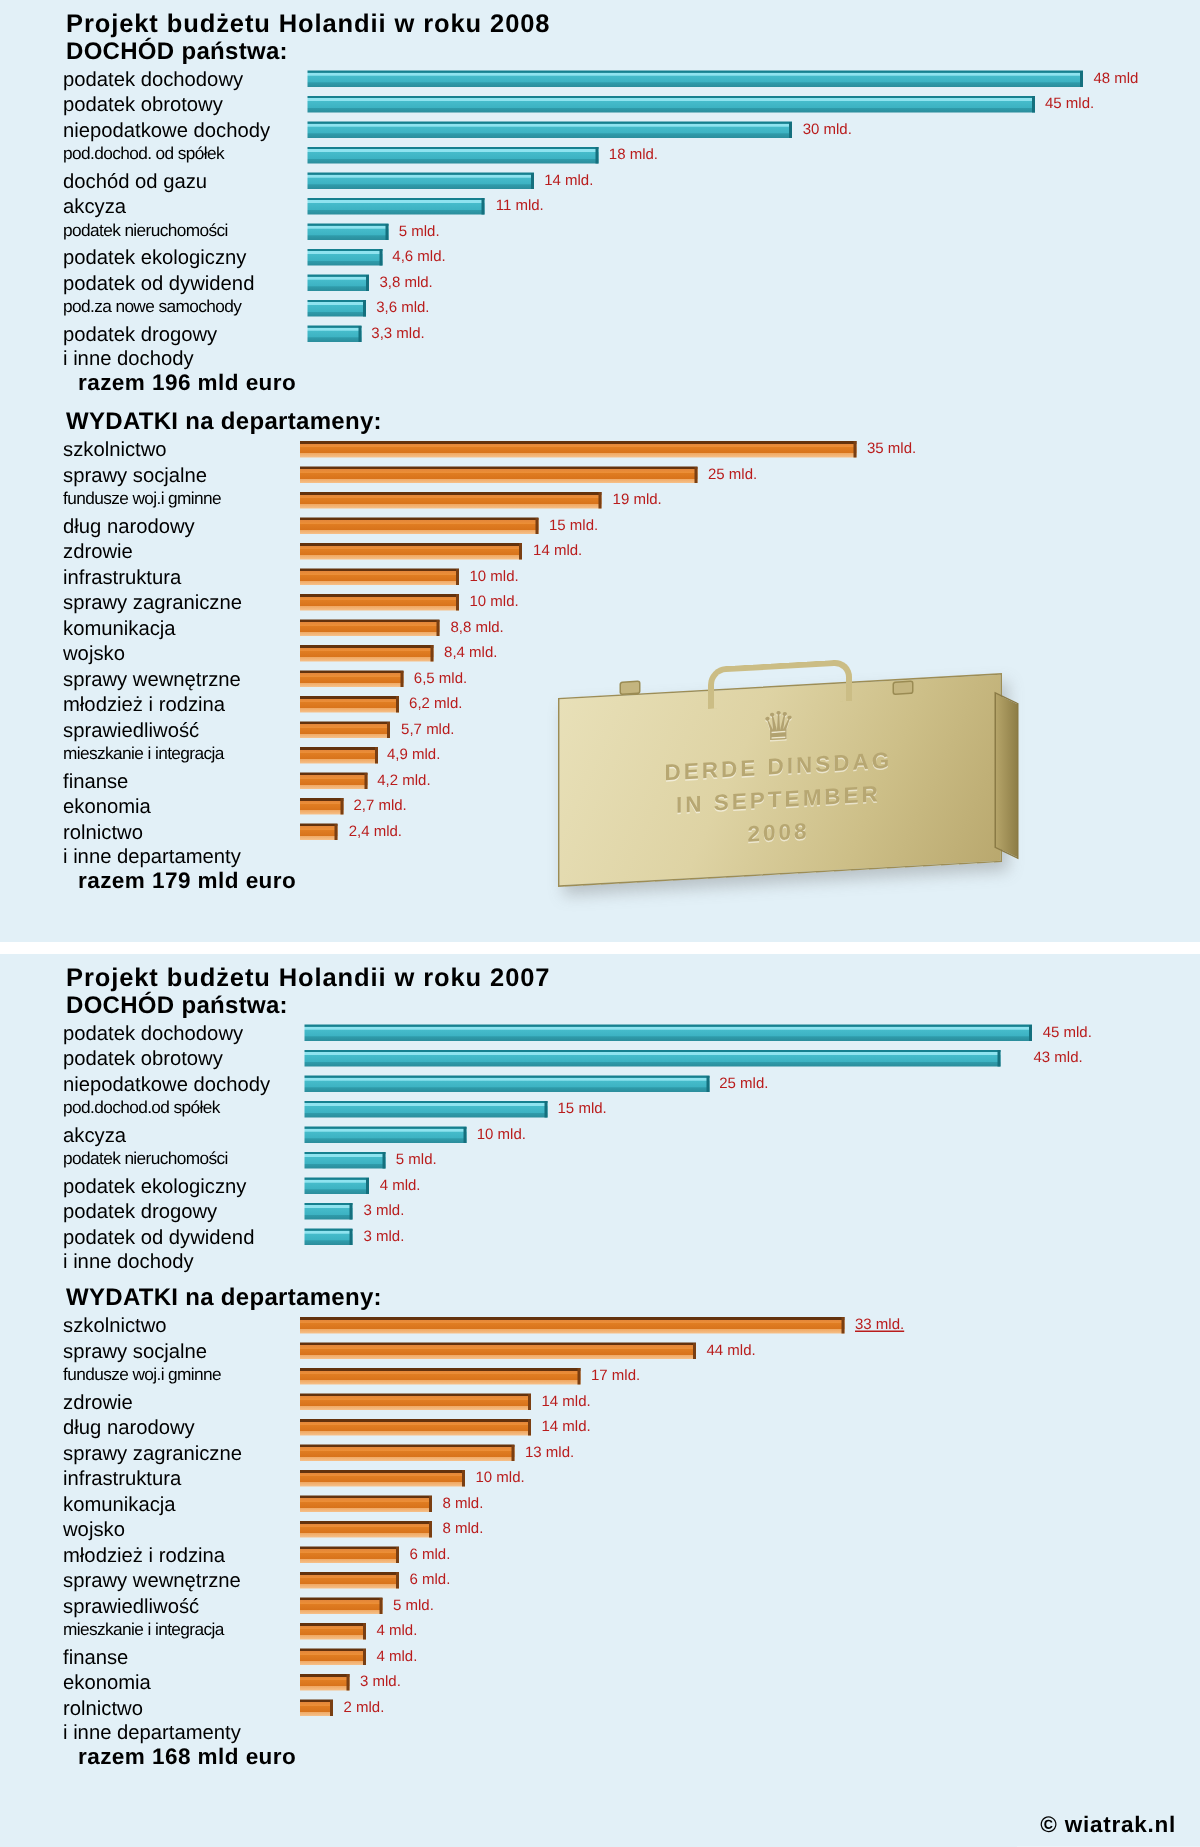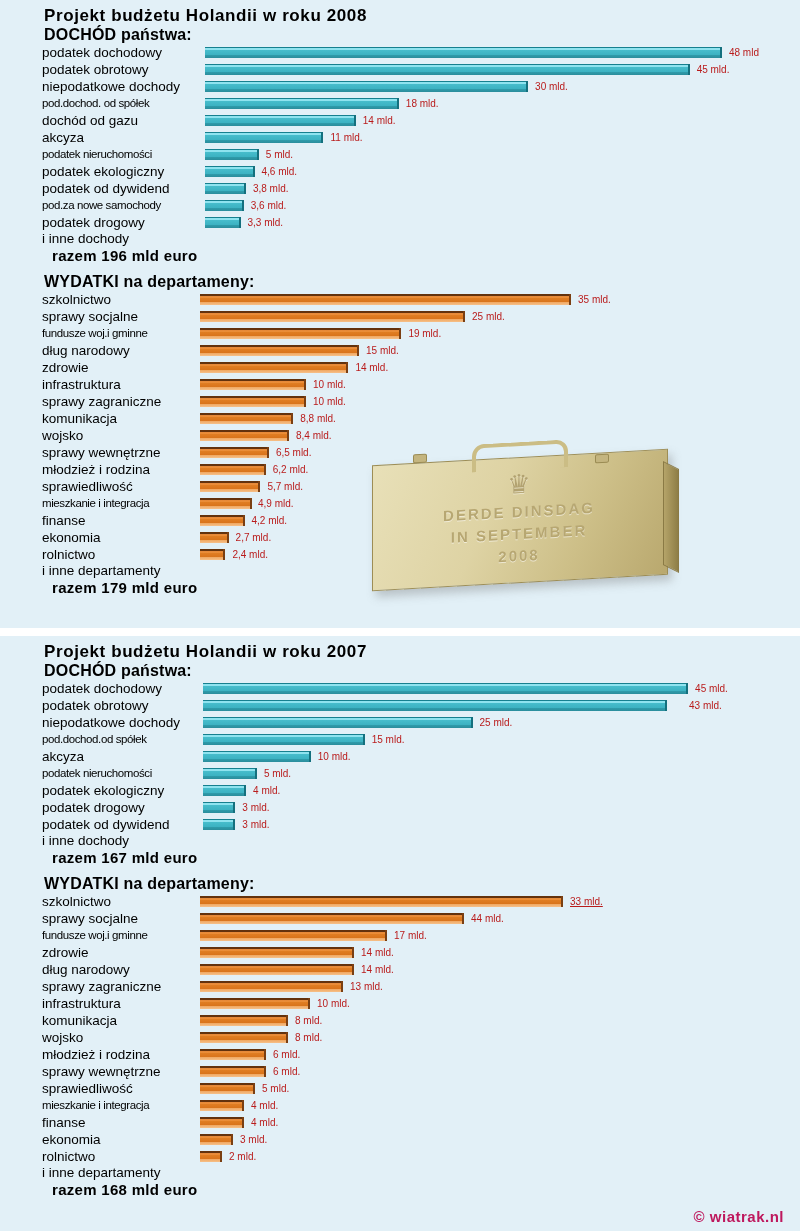--- a/index.html
+++ b/index.html
@@ -155,21 +155,21 @@
   }
   .case .engrave div{white-space:nowrap;}
 
   #case-2008{left:372px;top:443px;width:294px;height:138px;}
   #case-2008 .engrave{font-size:15px;}
 
   .credit{
     position:absolute;
     right:16px;bottom:6px;
     font-size:15px;font-weight:bold;
-    color:#be185d;
+    color:#000000;
     letter-spacing:.5px;
     white-space:nowrap;
   }
 </style>
 </head>
 <body>
 
 <div class="panel" id="panel-2008">
   <div class="panel-title">Projekt budżetu Holandii w roku 2008</div>
   <div class="section-title">DOCHÓD państwa:</div>
@@ -378,21 +378,20 @@
         <div class="bar teal" style="left: 203px; width: 32.34px;"></div>
         <span class="val" style="left: 242.34px;">3 mld.</span>
       </div>
       <div class="row">
         <span class="lbl">podatek od dywidend</span>
         <div class="bar teal" style="left: 203px; width: 32.34px;"></div>
         <span class="val" style="left: 242.34px;">3 mld.</span>
       </div>
     </div>
   <div class="other-line">i inne dochody</div>
-  <div class="total">razem 167 mld euro</div>
 
   <div class="section-title wyd">WYDATKI na departameny:</div>
   <div class="rows" id="rows-exp-2007">
       <div class="row">
         <span class="lbl">szkolnictwo</span>
         <div class="bar orange" style="left: 200px; width: 363px;"></div>
         <span class="val" style="left: 570px; text-decoration: underline;">33 mld.</span>
       </div>
       <div class="row">
         <span class="lbl">sprawy socjalne</span>

